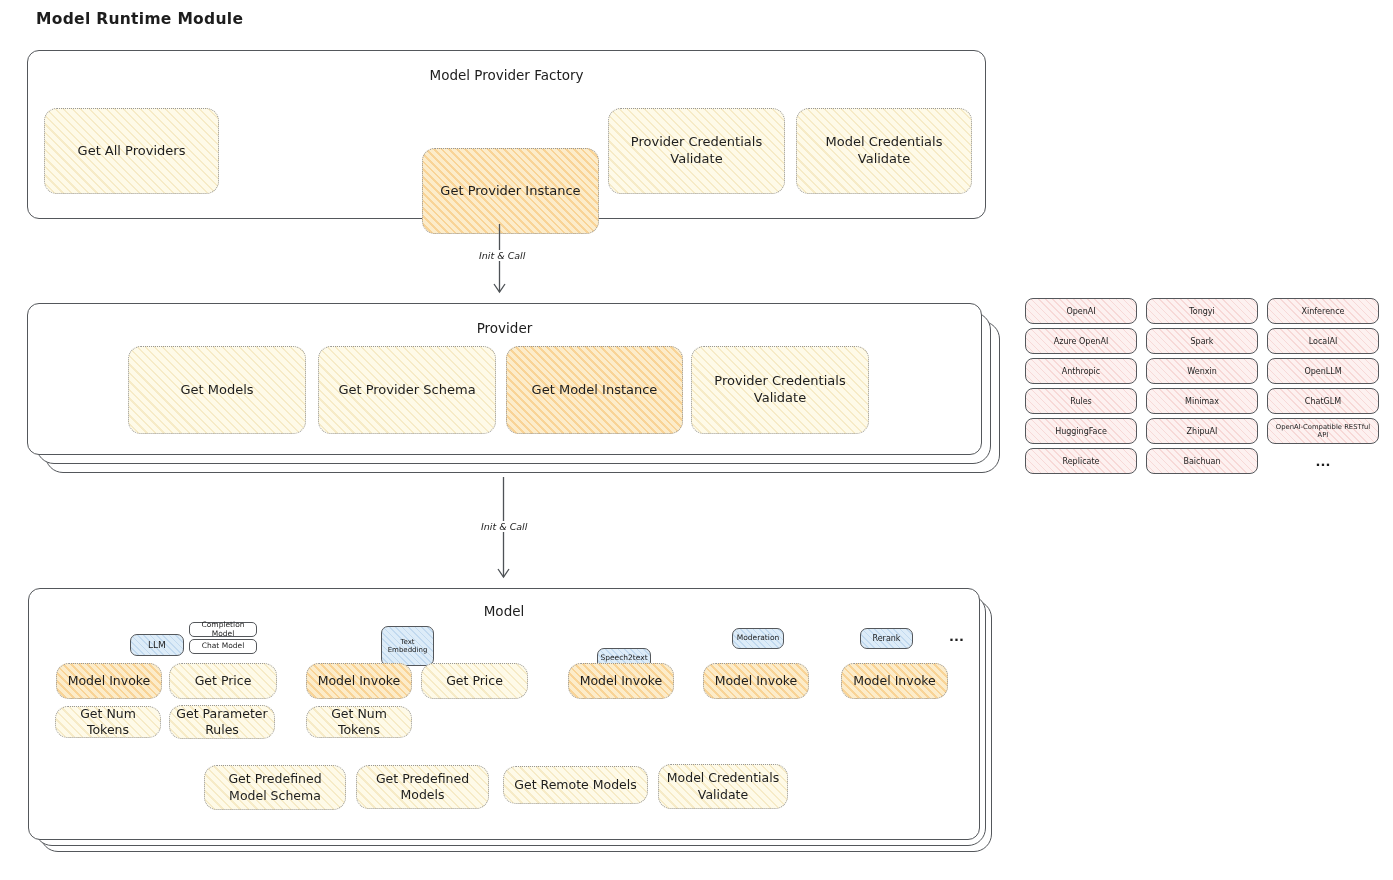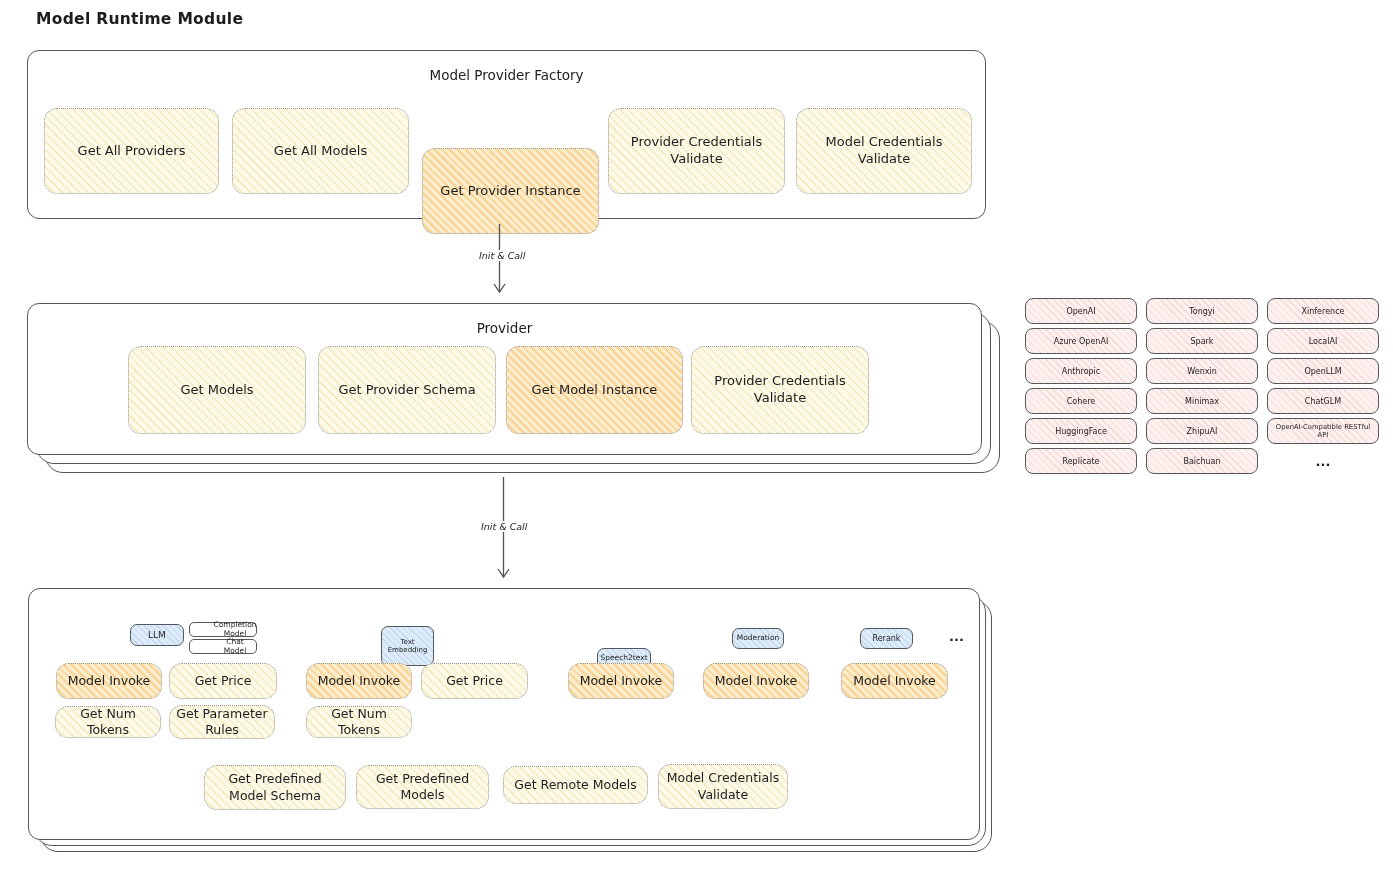--- a/index.html
+++ b/index.html
@@ -44,40 +44,39 @@
   
   .tag{
     position:absolute;display:flex;align-items:center;justify-content:center;text-align:center;
     border:1.2px solid #54575b;box-sizing:border-box;line-height:1.15;
   }
   .tag.blue{
     border-radius:7px;
     background-color:#ddecf8;
     background-image:repeating-linear-gradient(45deg,rgba(125,170,215,.28) 0,rgba(125,170,215,.28) 1.2px,transparent 1.2px,transparent 4.5px);
   }
-  .tag.white{border-radius:5px;background:#fff;padding-left:24px;}
+  .tag.white{border-radius:5px;background:#fff;}
 
   .more-text{position:absolute;font-size:13px;font-weight:600;}
 
   
   .arrow{position:absolute;}
   .arrow svg{display:block;}
   .arrow-label{position:absolute;background:#fff;font-size:9.5px;padding:0 3px;white-space:nowrap;font-style:italic;}
 </style>
 </head>
 <body>
 
 <div class="canvas">
 
   <div class="page-title">Model Runtime Module</div>
 
   <div class="panel" style="left:27px;top:50px;width:957px;height:167px;">
     <div class="panel-title">Model Provider Factory</div>
     <div class="node light" style="left:16px;top:57px;width:175px;height:86px;">Get All Providers</div>
-    <div class="node light" style="left:204px;top:57px;width:177px;height:86px;">Get All Models</div>
     <div class="node highlight" style="left:394px;top:57px;width:177px;height:86px;margin-top:40px;">Get Provider Instance</div>
     <div class="node light" style="left:580px;top:57px;width:177px;height:86px;">Provider Credentials Validate</div>
     <div class="node light" style="left:768px;top:57px;width:176px;height:86px;">Model Credentials Validate</div>
   </div>
 
   <div class="arrow" style="left:492px;top:224px;">
     <svg width="16" height="70" viewBox="0 0 16 70">
       <line x1="7.5" y1="0" x2="7.5" y2="68" stroke="#4e5256" stroke-width="1.3"></line>
       <polyline points="2,60 7.5,68 13,60" fill="none" stroke="#4e5256" stroke-width="1.3"></polyline>
     </svg>
@@ -97,21 +96,21 @@
   <div class="chip-grid">
     <div class="chip">OpenAI</div>
     <div class="chip">Tongyi</div>
     <div class="chip">Xinference</div>
     <div class="chip">Azure OpenAI</div>
     <div class="chip">Spark</div>
     <div class="chip">LocalAI</div>
     <div class="chip">Anthropic</div>
     <div class="chip">Wenxin</div>
     <div class="chip">OpenLLM</div>
-    <div class="chip">Cohere</div>
+    <div class="chip">Rules</div>
     <div class="chip">Minimax</div>
     <div class="chip">ChatGLM</div>
     <div class="chip">HuggingFace</div>
     <div class="chip">ZhipuAI</div>
     <div class="chip tiny">OpenAI-Compatible RESTful API</div>
     <div class="chip">Replicate</div>
     <div class="chip">Baichuan</div>
     <div class="chip-more">...</div>
   </div>
 
@@ -119,22 +118,23 @@
     <svg width="16" height="102" viewBox="0 0 16 102">
       <line x1="7.5" y1="0" x2="7.5" y2="100" stroke="#4e5256" stroke-width="1.3"></line>
       <polyline points="2,92 7.5,100 13,92" fill="none" stroke="#4e5256" stroke-width="1.3"></polyline>
     </svg>
   </div>
   <div class="arrow-label" style="left:478px;top:521px;">Init &amp; Call</div>
 
   <div class="stack-layer" style="left:40px;top:600px;width:950px;height:250px;"></div>
   <div class="stack-layer" style="left:34px;top:594px;width:950px;height:250px;"></div>
   <div class="panel" style="left:28px;top:588px;width:950px;height:250px;">
+    <div class="panel-title" style="top:14px;">Model</div>
 
-    <div class="tag blue" style="left:101px;top:35px;width:54px;height:22px;font-size:9px;">LLM</div>
+    <div class="tag blue" style="left:101px;top:45px;width:54px;height:22px;font-size:9px;">LLM</div>
     <div class="tag white" style="left:160px;top:33px;width:68px;height:15px;font-size:7.5px;">Completion Model</div>
     <div class="tag white" style="left:160px;top:50px;width:68px;height:15px;font-size:7.5px;">Chat Model</div>
     <div class="tag blue" style="left:352px;top:37px;width:53px;height:27px;font-size:7px;padding:19px 6px;">Text Embedding</div>
     <div class="tag blue" style="left:568px;top:39px;width:54px;height:21px;font-size:7.5px;margin-top:20px;">Speech2text</div>
     <div class="tag blue" style="left:703px;top:39px;width:52px;height:21px;font-size:7.5px;">Moderation</div>
     <div class="tag blue" style="left:831px;top:39px;width:53px;height:21px;font-size:8px;">Rerank</div>
     <div class="more-text" style="left:920px;top:40px;">...</div>
 
     <div class="node highlight" style="left:27px;top:74px;width:106px;height:36px;font-size:12.5px;">Model Invoke</div>
     <div class="node light" style="left:140px;top:74px;width:108px;height:36px;font-size:12.5px;">Get Price</div>

